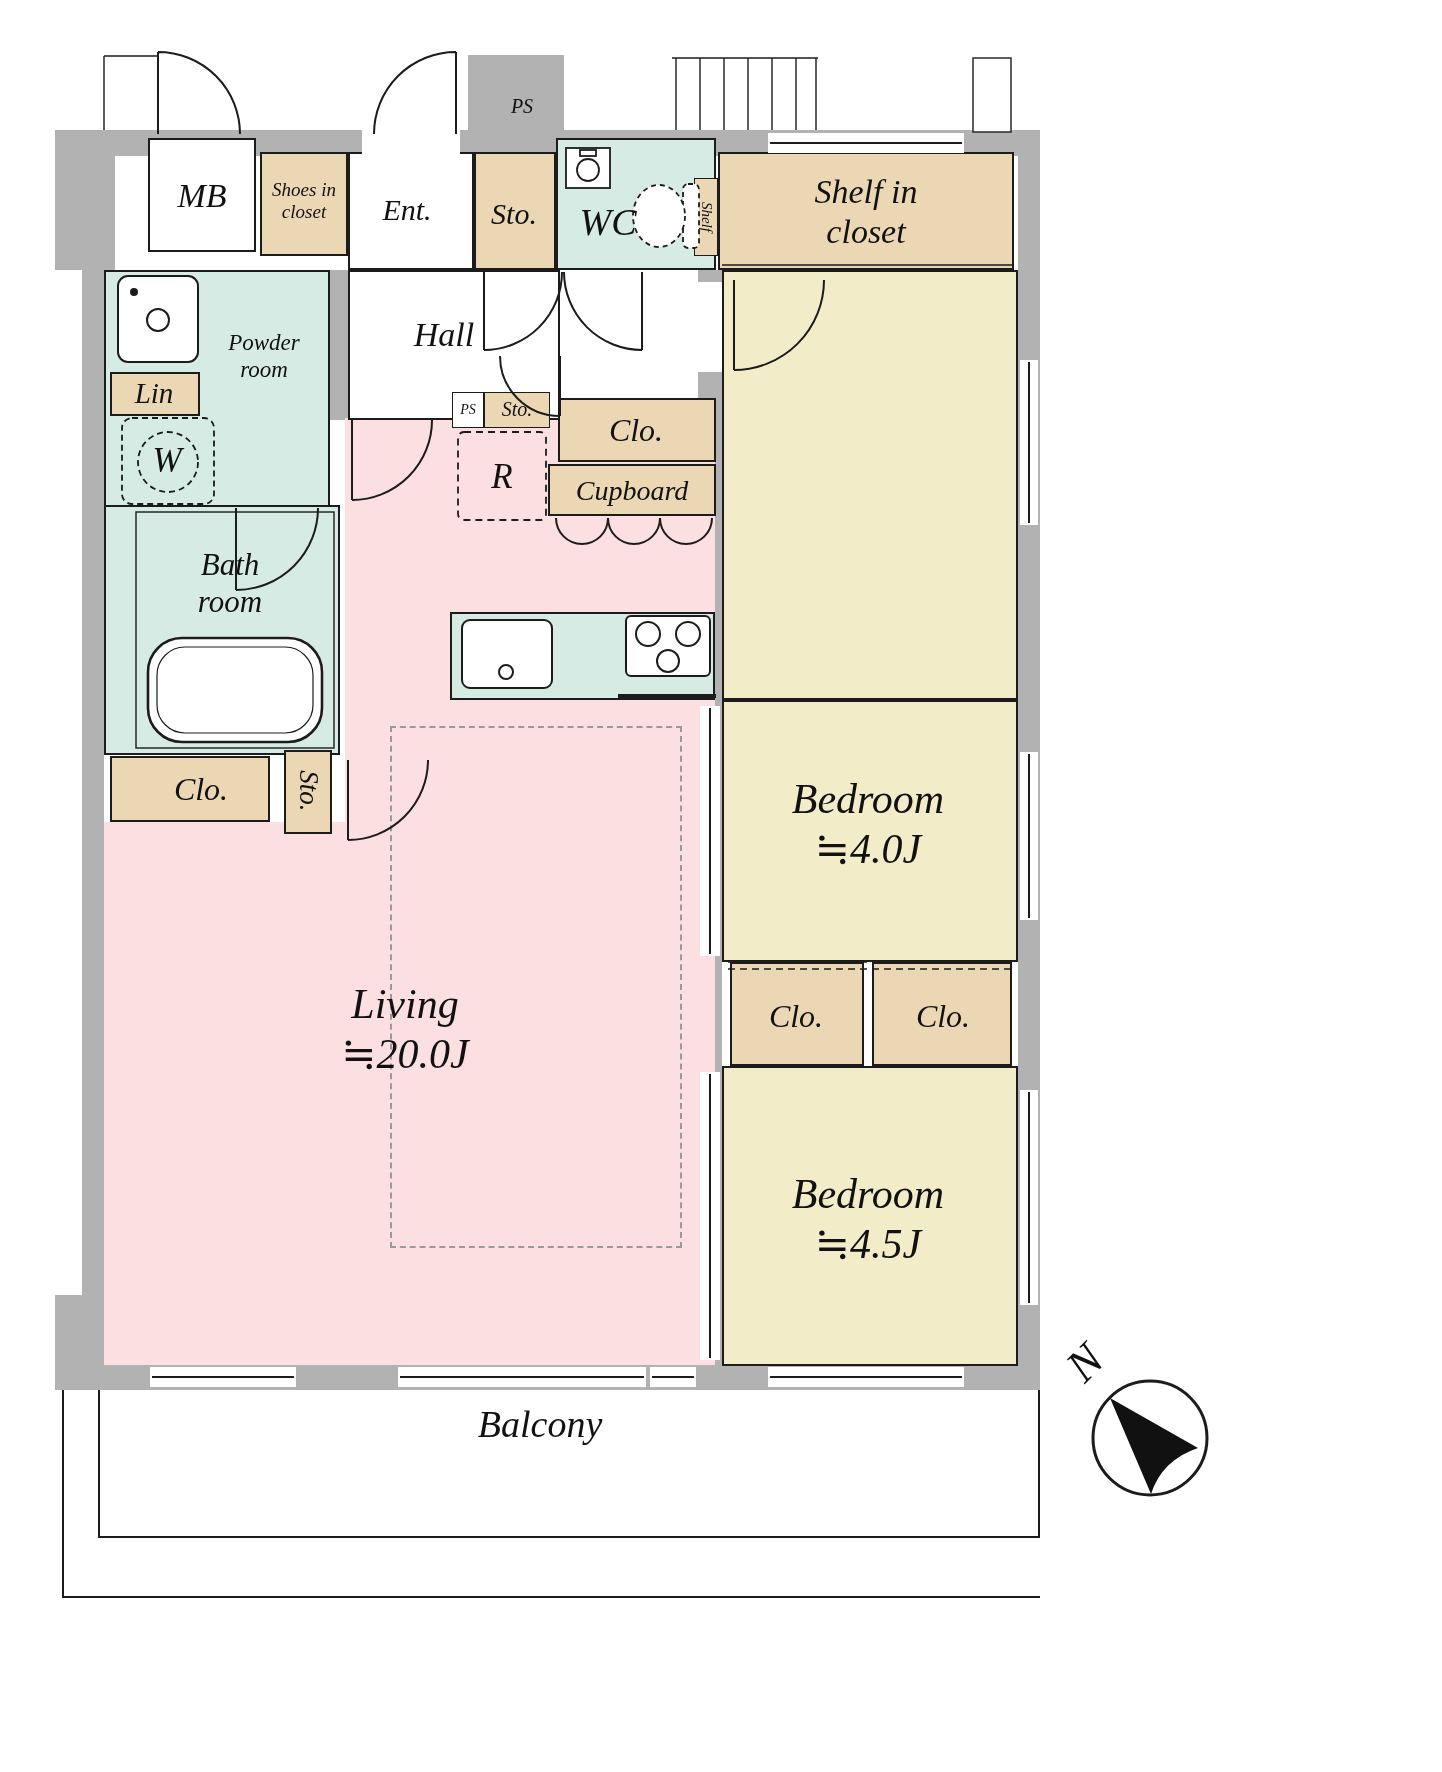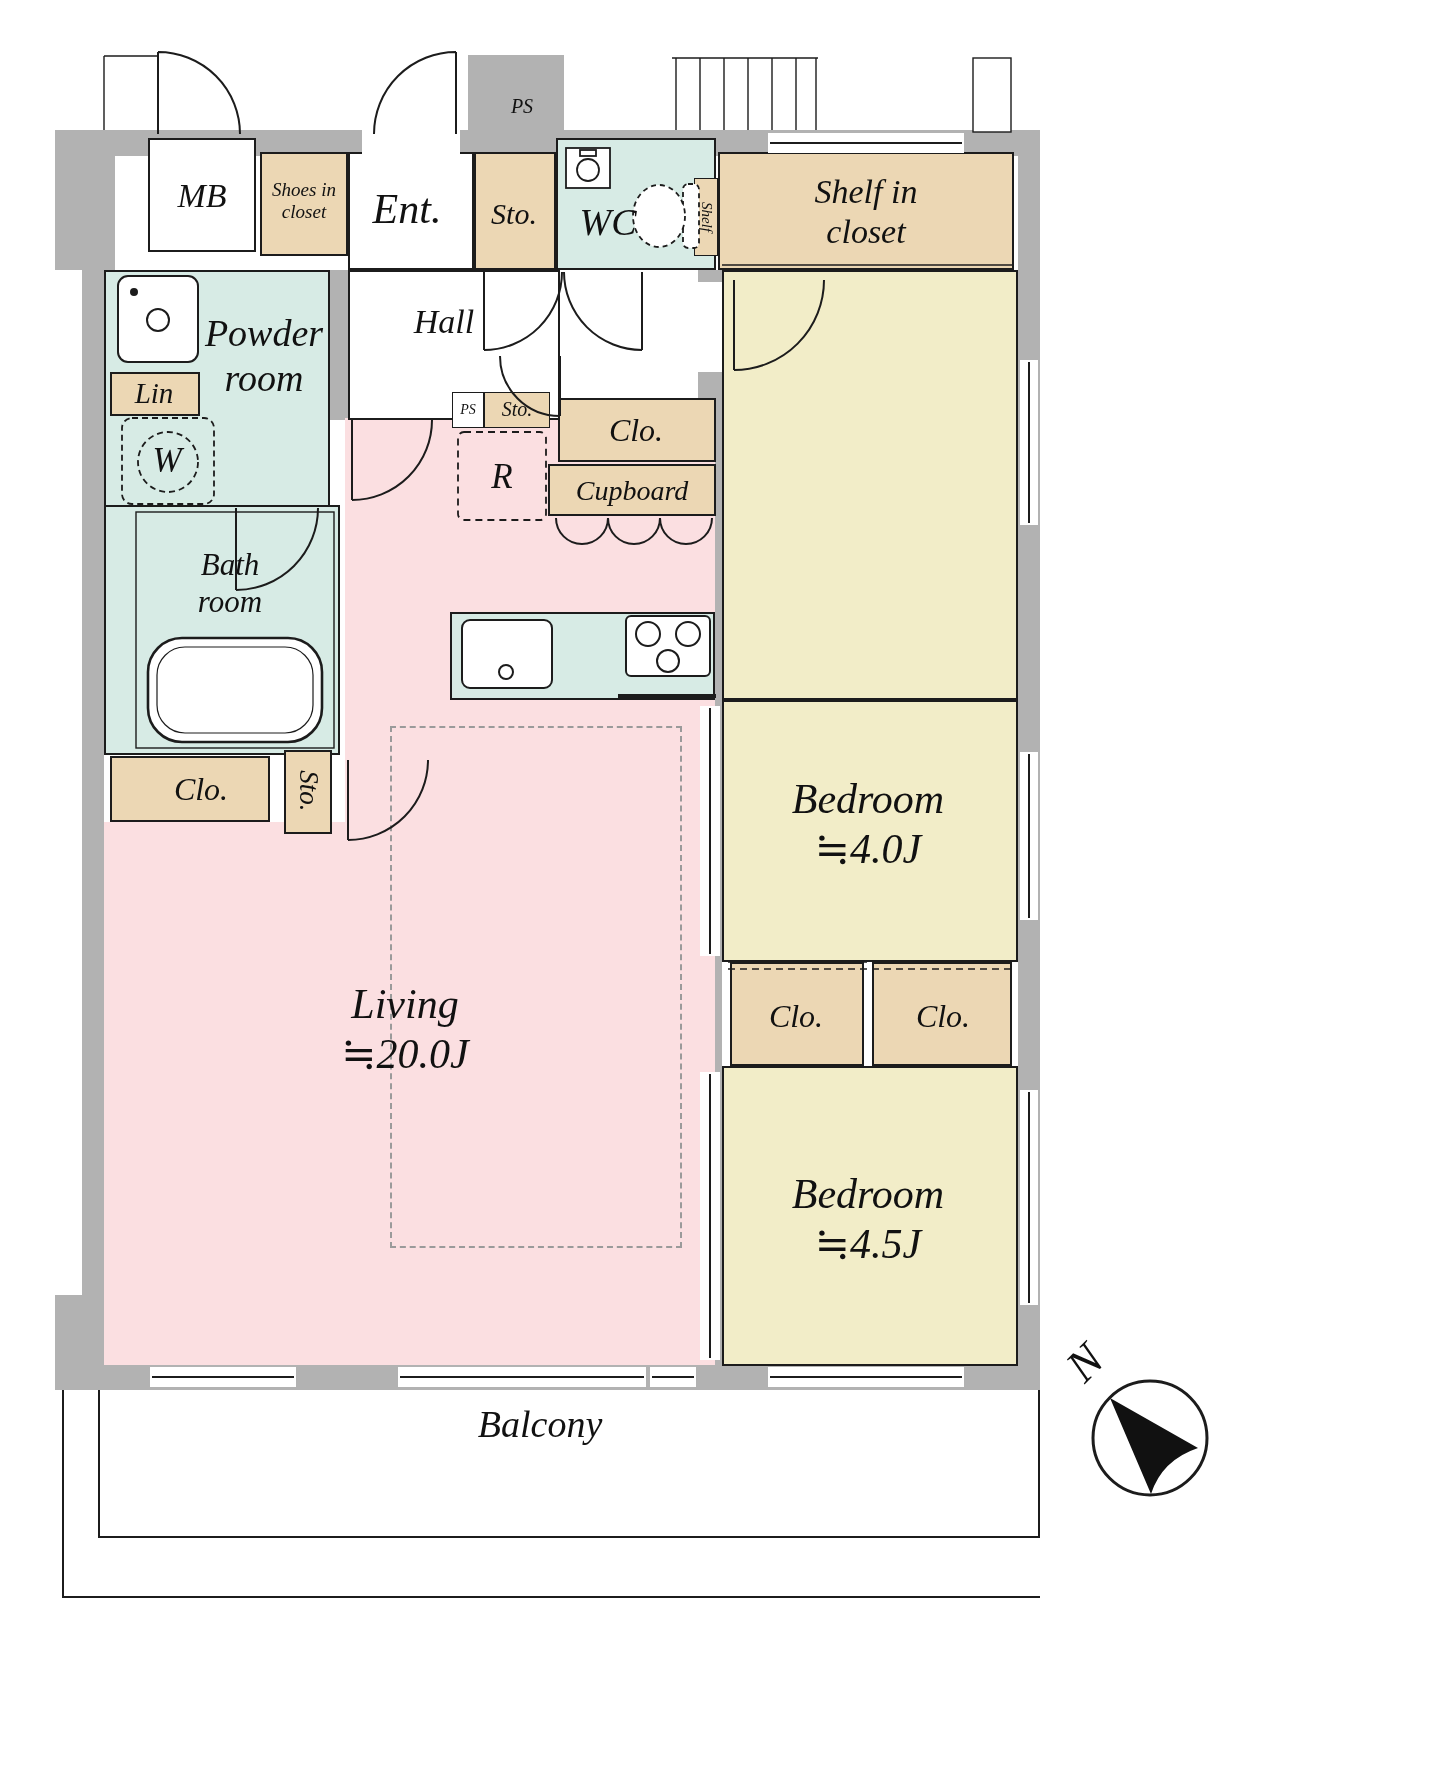--- a/index.html
+++ b/index.html
@@ -179,50 +179,50 @@
   </g>
 </svg>
 
 <div class="label" style="left:202px;top:196px;font-size:34px">
     <span>MB</span>
   </div>
 <div class="label" style="left:304px;top:201px;font-size:19px">
   <span>Shoes in</span>
     <span>closet</span>
 </div>
-<div class="label" style="left:407px;top:210px;font-size:42px">
+<div class="label" style="left:407px;top:210px;font-size:30px">
     <span>Ent.</span>
   </div>
 <div class="label" style="left:514px;top:214px;font-size:30px">
     <span>Sto.</span>
   </div>
 <div class="label" style="left:608px;top:222px;font-size:38px">
     <span>WC</span>
   </div>
 <div class="label vert" style="left:706px;top:217px;font-size:15px">
     <span>Shelf</span>
   </div>
 <div class="label" style="left:522px;top:107px;font-size:20px">
     <span>PS</span>
   </div>
 <div class="label" style="left:866px;top:212px;font-size:34px">
   <span>Shelf in</span>
     <span>closet</span>
 </div>
-<div class="label" style="left:264px;top:356px;font-size:38px">
+<div class="label" style="left:264px;top:356px;font-size:23px">
   <span>Powder</span>
     <span>room</span>
 </div>
 <div class="label" style="left:154px;top:393px;font-size:29px">
     <span>Lin</span>
   </div>
 <div class="label" style="left:167px;top:461px;font-size:35px">
     <span>W</span>
   </div>
-<div class="label" style="left:444px;top:322px;font-size:34px">
+<div class="label" style="left:444px;top:335px;font-size:34px">
     <span>Hall</span>
   </div>
 <div class="label" style="left:468px;top:410px;font-size:14px">
     <span>PS</span>
   </div>
 <div class="label" style="left:517px;top:410px;font-size:20px">
     <span>Sto.</span>
   </div>
 <div class="label" style="left:636px;top:431px;font-size:32px">
     <span>Clo.</span>

